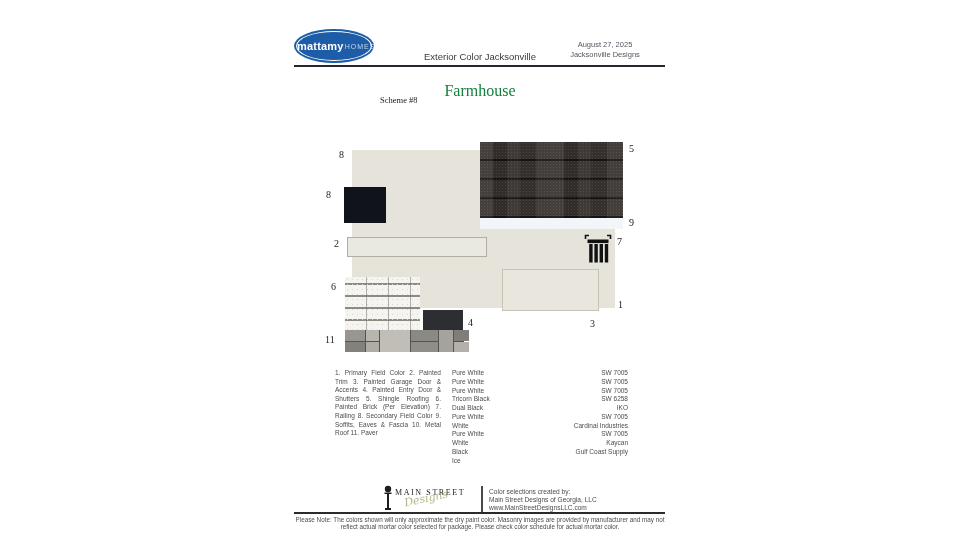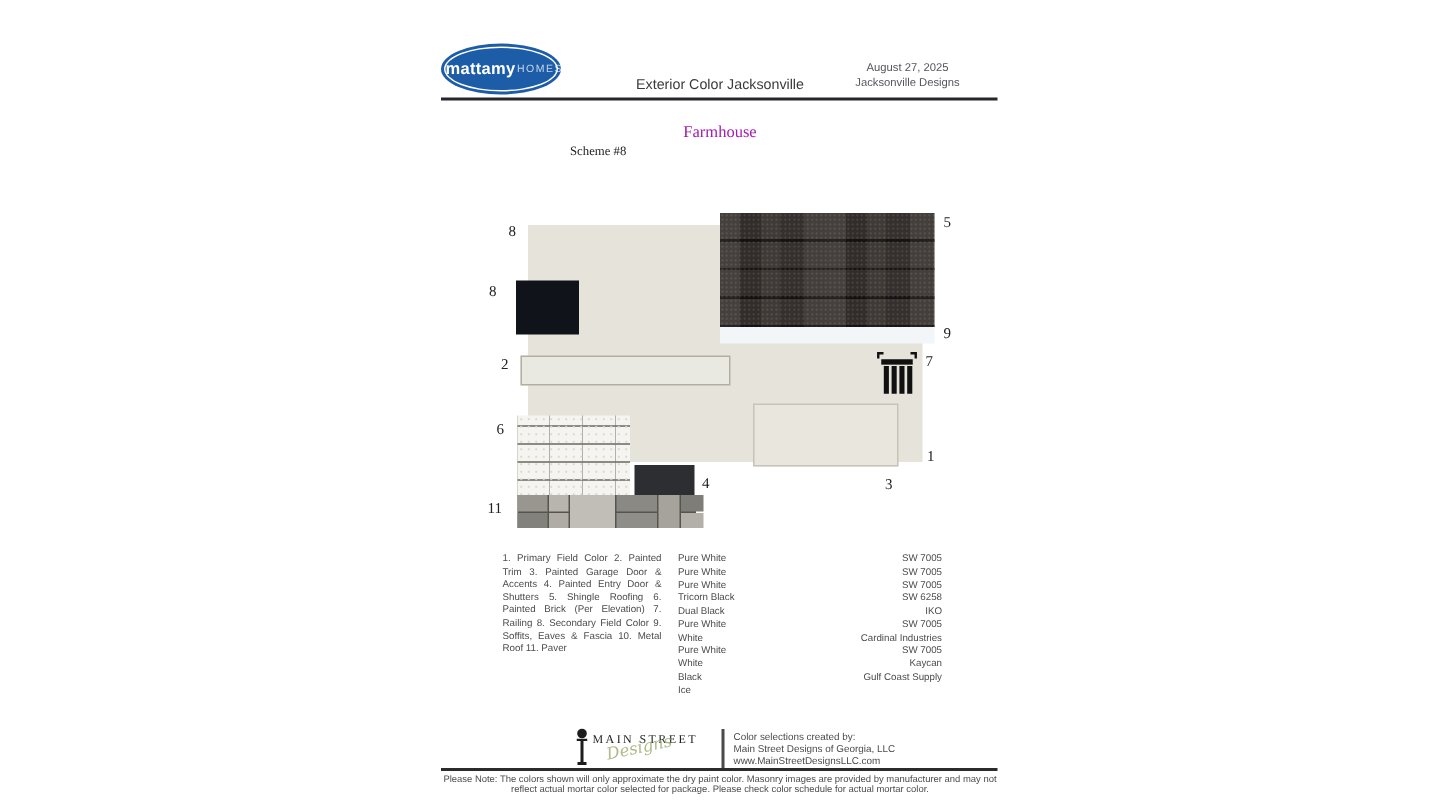--- a/index.html
+++ b/index.html
@@ -14,21 +14,21 @@
   .brand-word{font-weight:bold;color:#fff;font-size:11px;letter-spacing:0.2px;}
   .brand-suffix{font-weight:normal;color:rgba(255,255,255,0.72);font-size:7px;letter-spacing:1px;margin-left:1px;}
   .doc-title{position:absolute;left:380px;top:31px;width:200px;text-align:center;font-size:13.5px;color:#3a3a3a;}
   .doc-subtitle{position:absolute;left:380px;top:51px;width:200px;text-align:center;font-size:9.5px;color:#3a3a3a;}
   .hdr-right{position:absolute;left:545px;top:40px;width:120px;text-align:center;font-size:7.5px;
              line-height:10px;color:#55555f;}
   .rule{position:absolute;height:2px;background:#26262e;}
 
   
   .scheme-name{position:absolute;left:380px;top:82px;width:200px;text-align:center;
-               font-family:"Liberation Serif",serif;font-size:11px;color:#a21caf;}
+               font-family:"Liberation Serif",serif;font-size:16px;color:#15803d;}
   .scheme-num{position:absolute;left:380px;top:95px;width:200px;text-align:left;
               font-family:"Liberation Serif",serif;font-size:8.5px;color:#222;}
 
   
   .num-label{position:absolute;font-family:"Liberation Serif",serif;font-size:10px;color:#222;}
   .sw{position:absolute;}
   .sw-field{left:352px;top:150px;width:263px;height:158px;}
   .sw-shingle{left:480px;top:142px;width:143px;height:76px;background-color:#3a3431;
     background-image:
       radial-gradient(rgba(255,255,255,0.10) 0.7px, transparent 0.8px),

